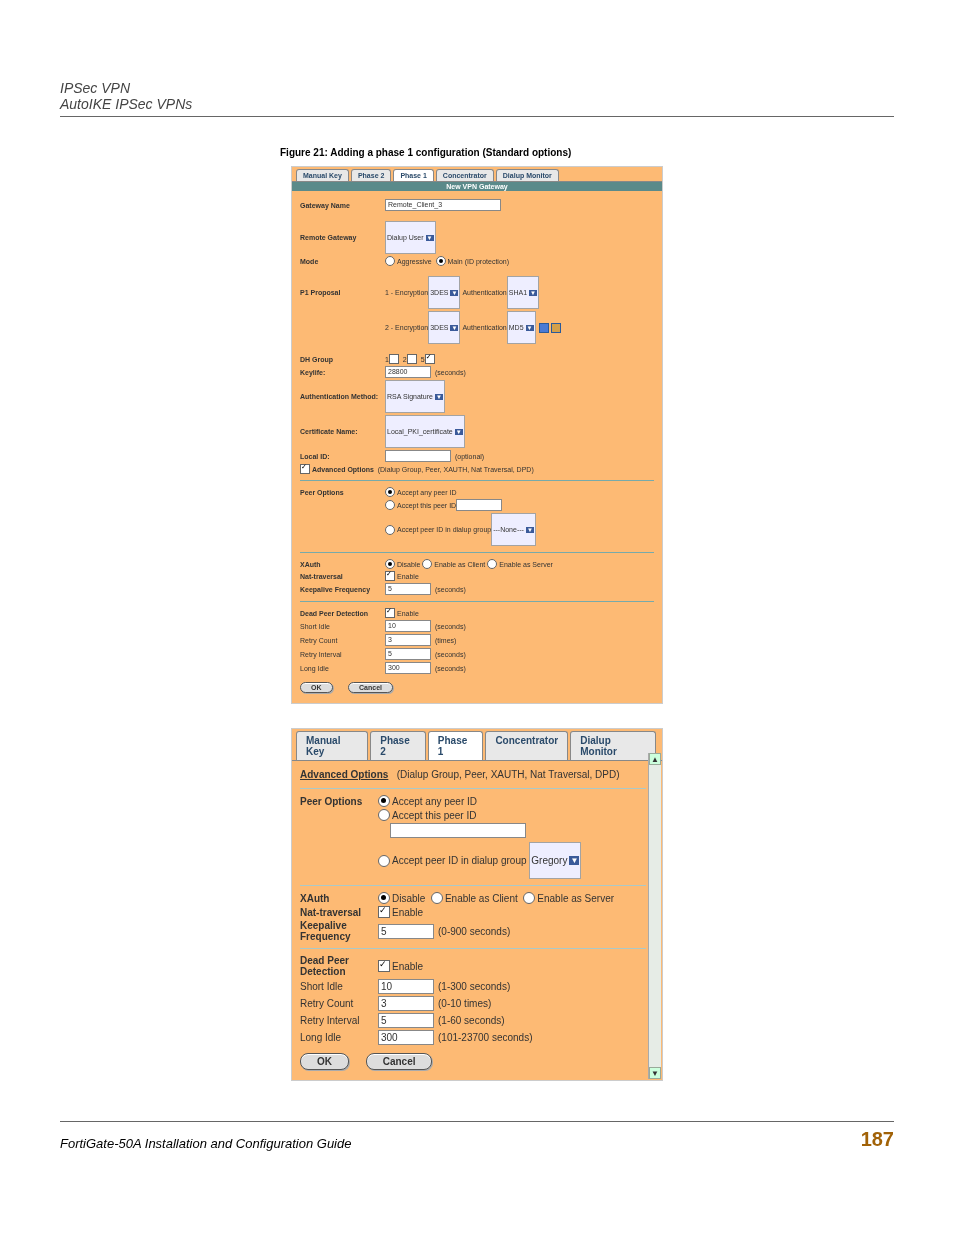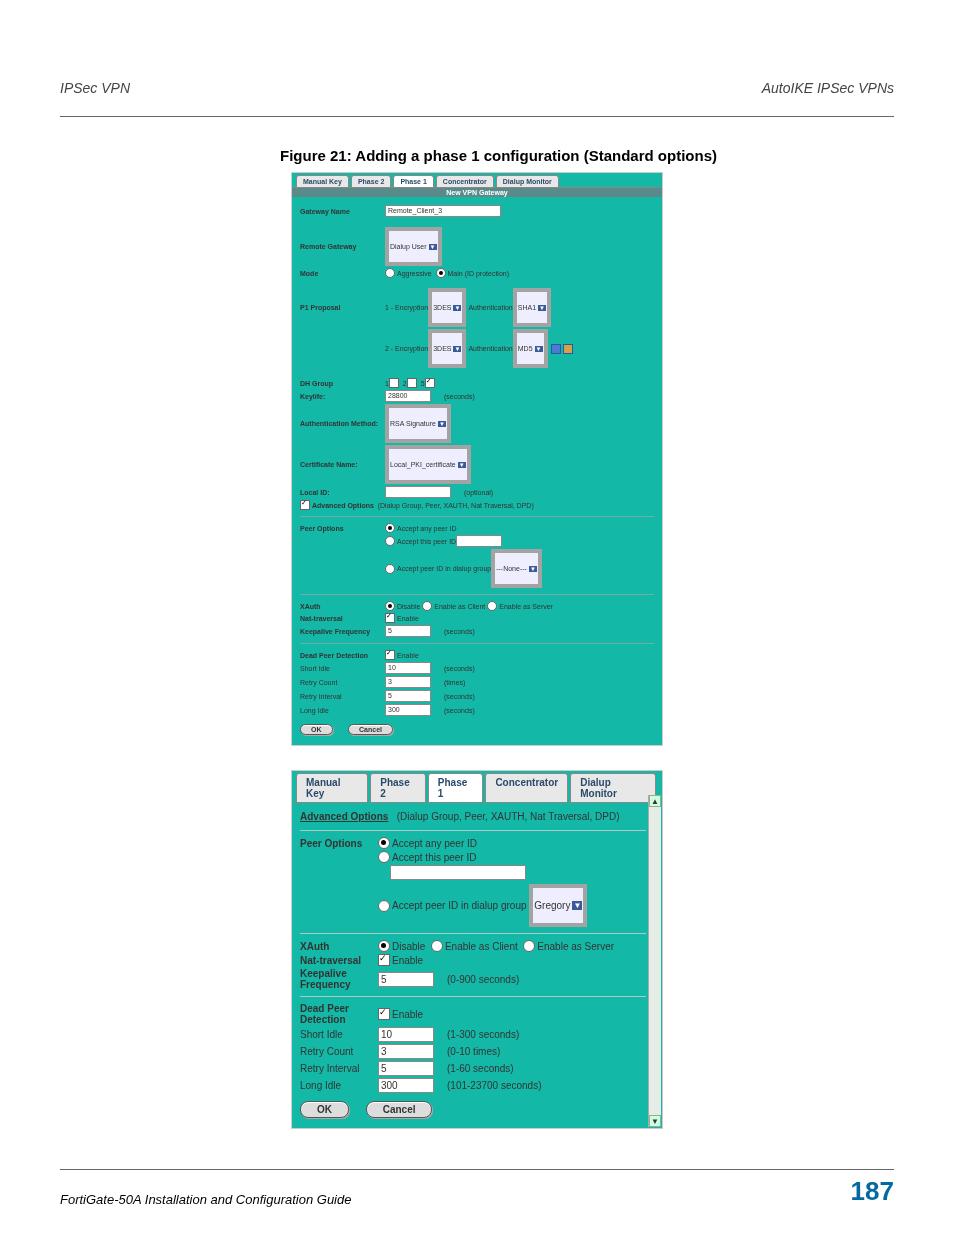--- a/index.html
+++ b/index.html
@@ -15,33 +15,34 @@
     min-height: 1120px;
     box-sizing: border-box;
   }
   .hdr-row {
     display: flex;
     justify-content: space-between;
     font-style: italic;
     color: #444;
     font-size: 14px;
     border-bottom: 1px solid #666;
-    padding-bottom: 20px;
+    padding-bottom: 4px;
     margin-bottom: 30px;
+    flex-direction: column;
   }
   .fig-caption {
     font-weight: bold;
-    font-size: 15px;
+    font-size: 10px;
     margin: 10px 0 8px 220px;
   }
   .shot-wrap {
     margin: 0 auto 24px auto;
     width: 370px;
     border: 1px solid #ccc;
-    background: #14b8a6;
+    background: #fdba74;
     font-size: 7px;
     color: #333;
     position: relative;
   }
   .shot-wrap.large {
     width: 370px;
     font-size: 10px;
   }
   .tabs {
     display: flex;
@@ -74,21 +75,21 @@
   .inp {
     border: 1px solid #888;
     padding: 0 2px;
     height: 10px;
     line-height: 10px;
     background: #fff;
     display: inline-block;
   }
   .large .inp { height: 13px; line-height:13px; font-size:10px; }
   .sel {
-    border: 4px solid #a3a3a3;
+    border: 1px solid #a3a3a3;
     background: #eef;
     padding: 12px 1px;
     display: inline-flex;
     align-items: center;
   }
   .sel .chev {
     background:#3a5a9a; color:#fff; font-size:6px; padding:0 1px; margin-left:2px;
   }
   .large .sel .chev { font-size:8px; }
   .radio, .check {
@@ -109,21 +110,21 @@
   .large .check.on::after { font-size:9px; top:-2px; }
   .btn-row { margin-top: 8px; }
   .btn {
     display:inline-block; border:1px solid #555; background:#ddd;
     padding: 1px 10px; font-weight:bold; border-radius:8px;
     box-shadow: inset 0 1px 0 #fff, 1px 1px 0 #aaa;
   }
   .large .btn { padding: 2px 16px; font-size:10px; }
   .spacer { height: 6px; }
   .sec-head { font-weight: bold; text-decoration: underline; }
-  .unit { margin-left: 13px; }
+  .unit { margin-left: 4px; }
   hr.sep { border:none; border-top:1px solid #7aa; margin:6px 0; }
   .large hr.sep { border-top-color:#aac9c9; }
   .scrollbar {
     position:absolute; right:1px; top:24px; bottom:1px; width:12px;
     background:#e6ece6; border-left:1px solid #aaa;
   }
   .scrollbar .arrow {
     height:12px; background:#cfd; text-align:center; font-size:8px; line-height:12px;
     border:1px solid #9a9; box-sizing:border-box;
   }
@@ -134,21 +135,21 @@
     margin-left:2px; vertical-align:middle;
   }
   .ico-sq.blue { background:#4a7ad4; }
   .ico-sq.org { background:#d4a04a; }
   .footer-row {
     display:flex; justify-content:space-between; align-items:flex-end;
     border-top:1px solid #666; padding-top:6px; margin-top:40px;
     position: static; bottom: 40px; left:60px; right:60px;
   }
   .footer-left { font-style: italic; font-size: 13px; text-align: right; }
-  .footer-right { font-size: 26px; font-weight: bold; color: #0369a1; }
+  .footer-right { font-size: 20px; font-weight: bold; color: #a16207; }
 </style>
 </head>
 <body>
 
 <div class="page">
 
   <div class="hdr-row">
     <span>IPSec VPN</span>
     <span>AutoIKE IPSec VPNs</span>
   </div>

